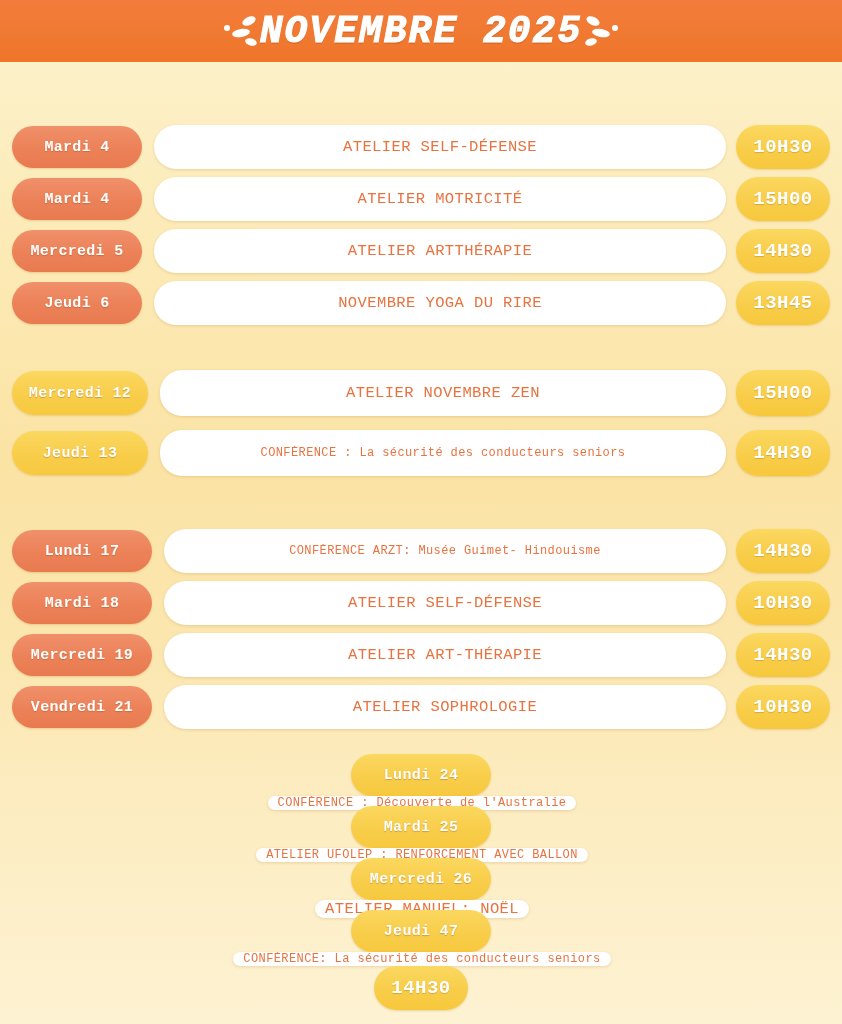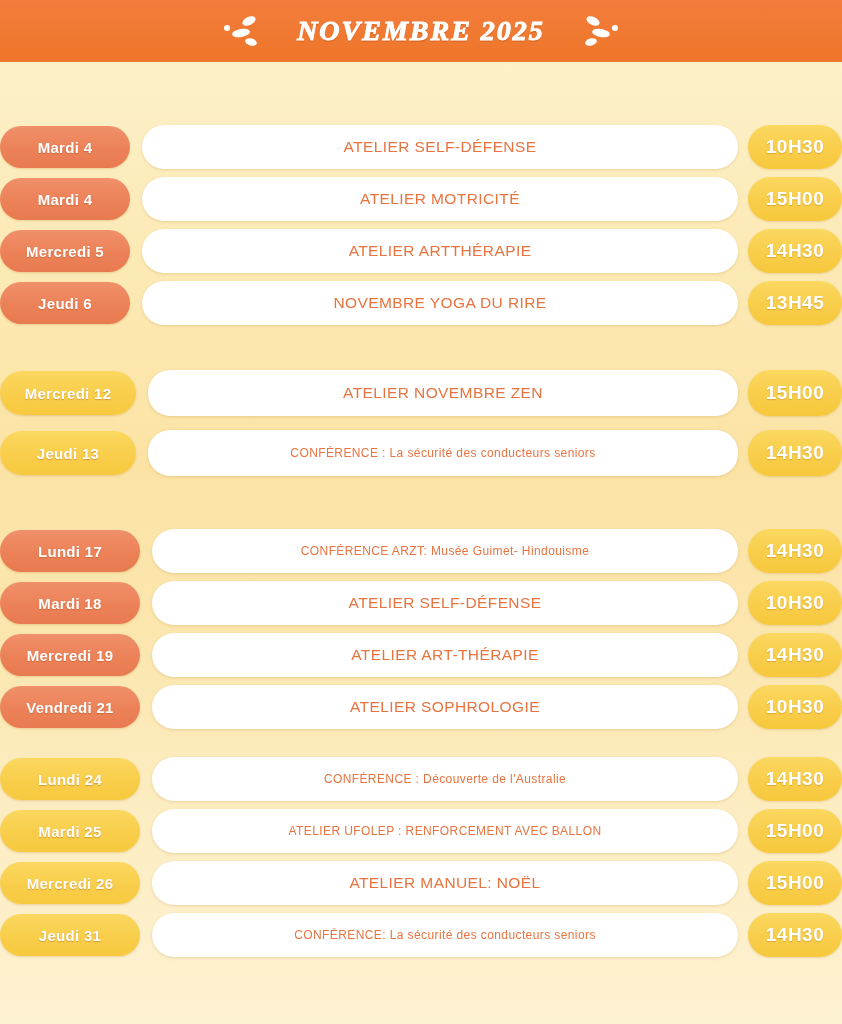--- a/index.html
+++ b/index.html
@@ -20,43 +20,44 @@
   .banner {
     width: 842px;
     height: 62px;
     background: linear-gradient(180deg, #f47c3c 0%, #f07a33 50%, #ef7529 100%);
     display: flex;
     align-items: center;
     justify-content: center;
     position: relative;
   }
   .banner-title {
-    font-family: Liberation Serif, serif;
+    font-family: Liberation Mono, monospace;
     font-weight: bold;
     font-style: italic;
-    font-size: 28px;
+    font-size: 38px;
     letter-spacing: 2px;
     color: #ffffff;
     -webkit-text-stroke: 1px #ffffff;
     text-shadow: 0 2px 0 rgba(160,60,10,0.25);
   }
   .banner-deco {
     position: absolute;
     top: 50%;
     transform: translateY(-50%);
     width: 60px;
     height: 40px;
   }
   .banner-deco.left { left: 205px; }
   .banner-deco.right { right: 205px; }
 
   
   .schedule {
-    padding: 0 0;
+    padding: 0 12px;
     margin-top: 60px;
+    font-family: Liberation Mono, monospace;
   }
   .group { margin-bottom: 36px; }
   .group.g2 { margin-bottom: 44px; }
   .group.g3 { margin-bottom: 22px; }
 
   .row {
     display: flex;
     align-items: center;
     height: 50px;
     margin-bottom: 2px;
@@ -125,21 +126,21 @@
     text-shadow: 0 1px 1px rgba(170,120,30,0.4);
     box-shadow: 0 1px 2px rgba(180,130,40,0.25);
   }
 
   
   .group.g2 .row { height: 58px; }
   .group.g2 .day-pill { width: 136px; height: 44px; }
   .group.g2 .title-bar { height: 46px; }
   .group.g2 .time-pill { height: 46px; }
 
-  .group.g4 .row { height: 50px; }
+  .group.g4 .row { height: 50px; flex-direction: column; }
 </style>
 </head>
 <body>
 
 <div class="banner">
   <span class="banner-deco left">
     <svg viewBox="0 0 60 40" width="60" height="40" aria-hidden="true">
       <ellipse cx="44" cy="10" rx="7" ry="4" fill="#ffffff" transform="rotate(-25 44 10)"></ellipse>
       <ellipse cx="36" cy="22" rx="9" ry="4" fill="#ffffff" transform="rotate(-10 36 22)"></ellipse>
       <ellipse cx="46" cy="31" rx="6" ry="3.5" fill="#ffffff" transform="rotate(15 46 31)"></ellipse>
@@ -254,21 +255,21 @@
       <div class="time-pill">15H00</div>
     </div>
     <div class="row">
       <div class="day-pill yellow wide">Mercredi 26</div>
       <div class="title-bar">
         <span class="title-text">ATELIER MANUEL: NOËL</span>
       </div>
       <div class="time-pill">15H00</div>
     </div>
     <div class="row">
-      <div class="day-pill yellow wide">Jeudi 31</div>
+      <div class="day-pill yellow wide">Jeudi 47</div>
       <div class="title-bar">
         <span class="title-text small">CONFÉRENCE: La sécurité des conducteurs seniors</span>
       </div>
       <div class="time-pill">14H30</div>
     </div>
   </div>
 
 </div>
 
 </body></html>

